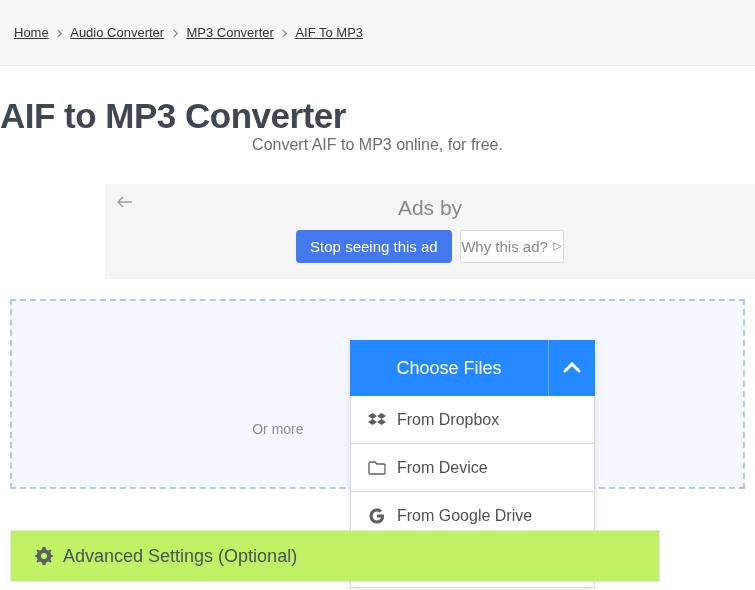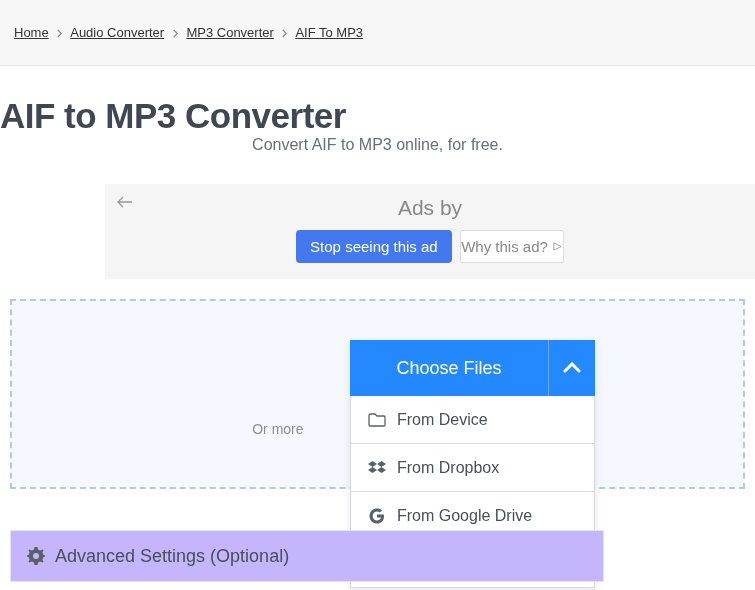--- a/index.html
+++ b/index.html
@@ -26,21 +26,21 @@
     .drop-hint { position: absolute; width: 100%; top: 120px; text-align: center; font-size: 14px; color: #8a8f96; }
     
     .chooser { position: absolute; left: 350px; top: 340px; width: 245px; box-shadow: 0 2px 8px rgba(0,0,0,0.1); }
     .chooser-header { display: flex; height: 56px; background: #2489ff; color: #fff; font-size: 18px; }
     .chooser-main { flex: 1; display: flex; align-items: center; justify-content: center; border-right: 1px solid rgba(255,255,255,0.3); cursor: pointer; }
     .chooser-toggle { width: 46px; display: flex; align-items: center; justify-content: center; cursor: pointer; }
     .chooser-item { height: 48px; background: #fff; border: 1px solid #d6d9de; border-top: none; display: flex; align-items: center; padding: 0 14px; font-size: 16px; color: #4a5058; cursor: pointer; }
     .chooser-item:first-of-type { border-top: 1px solid #d6d9de; }
     .chooser-item .ic { width: 24px; display: inline-flex; align-items: center; justify-content: center; margin-right: 8px; color: #5a6068; }
     
-    .adv-settings { position: absolute; left: 10px; top: 530px; width: 594px; height: 52px; border: 1px solid #e3e5e9; display: flex; align-items: center; padding: 0 16px; font-size: 18px; color: #4a5058; cursor: pointer; background: #c4b5fd; }
+    .adv-settings { position: absolute; left: 10px; top: 530px; width: 650px; height: 52px; border: 1px solid #e3e5e9; display: flex; align-items: center; padding: 0 24px; font-size: 18px; color: #4a5058; cursor: pointer; background: #bef264; }
     .adv-settings .ic { margin-right: 10px; display: inline-flex; color: #5a6068; }
   </style>
 </head>
 <body>
 
 <div class="breadcrumb">
   <a>Home</a>
   <span class="sep"><svg width="7" height="9" viewBox="0 0 6 10">
         <path d="M1 1 L5 5 L1 9" stroke="#888" stroke-width="1.3" fill="none"></path>
       </svg></span>
@@ -85,33 +85,33 @@
     <div class="chooser-toggle">
       <span>
         <svg width="18" height="12" viewBox="0 0 18 12">
             <path d="M2 9 L9 2 L16 9" stroke="#fff" stroke-width="3" fill="none" stroke-linecap="round"></path>
           </svg>
       </span>
     </div>
   </div>
   <div class="chooser-item">
     <span class="ic">
+      <svg width="18" height="16" viewBox="0 0 18 16">
+          <path d="M4.5 1 L9 4 L4.5 7 L0 4 Z M13.5 1 L18 4 L13.5 7 L9 4 Z M4.5 7 L9 10 L4.5 13 L0 10 Z M13.5 7 L18 10 L13.5 13 L9 10 Z" fill="#5a6068"></path>
+        </svg>
+    </span>
+    <span>From Dropbox</span>
+  </div>
+  <div class="chooser-item">
+    <span class="ic">
       <svg width="18" height="14" viewBox="0 0 18 14">
           <path d="M1 3 C1 2 1 1 3 1 L7 1 L9 3 L16 3 C17 3 17 4 17 4 L17 12 C17 13 16 13 16 13 L2 13 C1 13 1 12 1 12 Z" fill="none" stroke="#5a6068" stroke-width="1.3"></path>
         </svg>
     </span>
     <span>From Device</span>
-  </div>
-  <div class="chooser-item">
-    <span class="ic">
-      <svg width="18" height="16" viewBox="0 0 18 16">
-          <path d="M4.5 1 L9 4 L4.5 7 L0 4 Z M13.5 1 L18 4 L13.5 7 L9 4 Z M4.5 7 L9 10 L4.5 13 L0 10 Z M13.5 7 L18 10 L13.5 13 L9 10 Z" fill="#5a6068"></path>
-        </svg>
-    </span>
-    <span>From Dropbox</span>
   </div>
   <div class="chooser-item">
     <span class="ic">
       <svg width="16" height="16" viewBox="0 0 16 16">
           <path d="M15 8.2 C15 7.6 14.95 7.1 14.85 6.6 L8 6.6 L8 9.4 L12 9.4 C11.8 10.4 11.2 11.2 10.3 11.8 L10.3 13.7 L12.8 13.7 C14.2 12.4 15 10.5 15 8.2 Z M8 15.5 C10 15.5 11.6 14.8 12.8 13.7 L10.3 11.8 C9.6 12.2 8.8 12.5 8 12.5 C6.1 12.5 4.5 11.2 3.9 9.5 L1.3 9.5 L1.3 11.5 C2.5 13.9 5 15.5 8 15.5 Z M3.9 9.5 C3.75 9 3.65 8.5 3.65 8 C3.65 7.5 3.75 7 3.9 6.5 L3.9 4.5 L1.3 4.5 C0.75 5.6 0.5 6.75 0.5 8 C0.5 9.25 0.75 10.4 1.3 11.5 L3.9 9.5 Z M8 3.5 C9.1 3.5 10 3.9 10.8 4.6 L13 2.4 C11.6 1.1 10 0.5 8 0.5 C5 0.5 2.5 2.1 1.3 4.5 L3.9 6.5 C4.5 4.8 6.1 3.5 8 3.5 Z" fill="#5a6068"></path>
         </svg>
     </span>
     <span>From Google Drive</span>
   </div>
   <div class="chooser-item">

